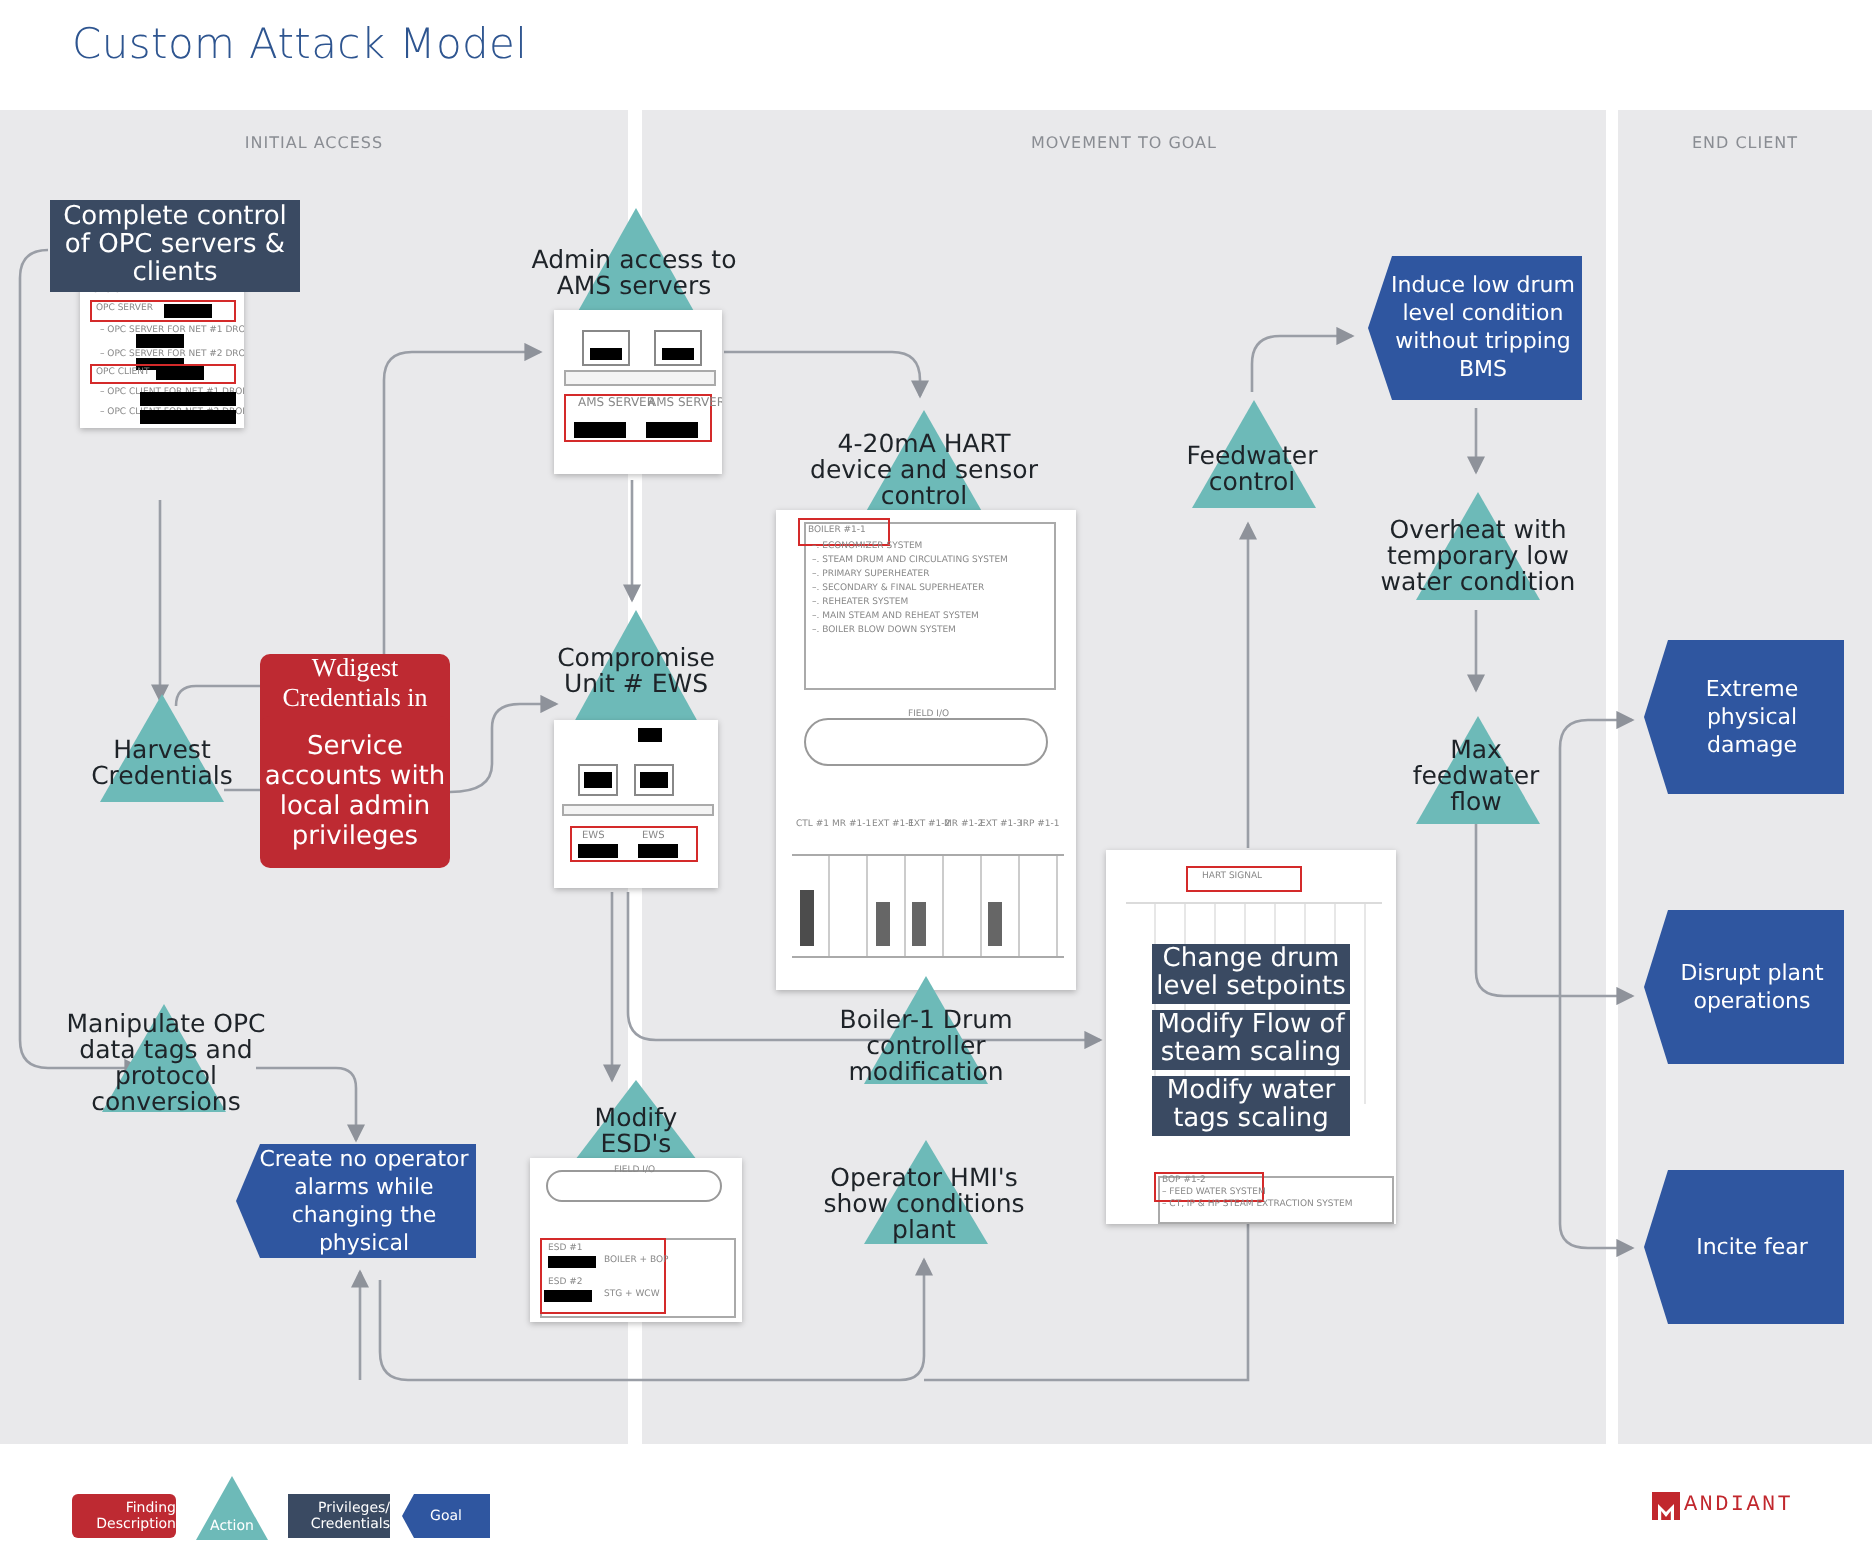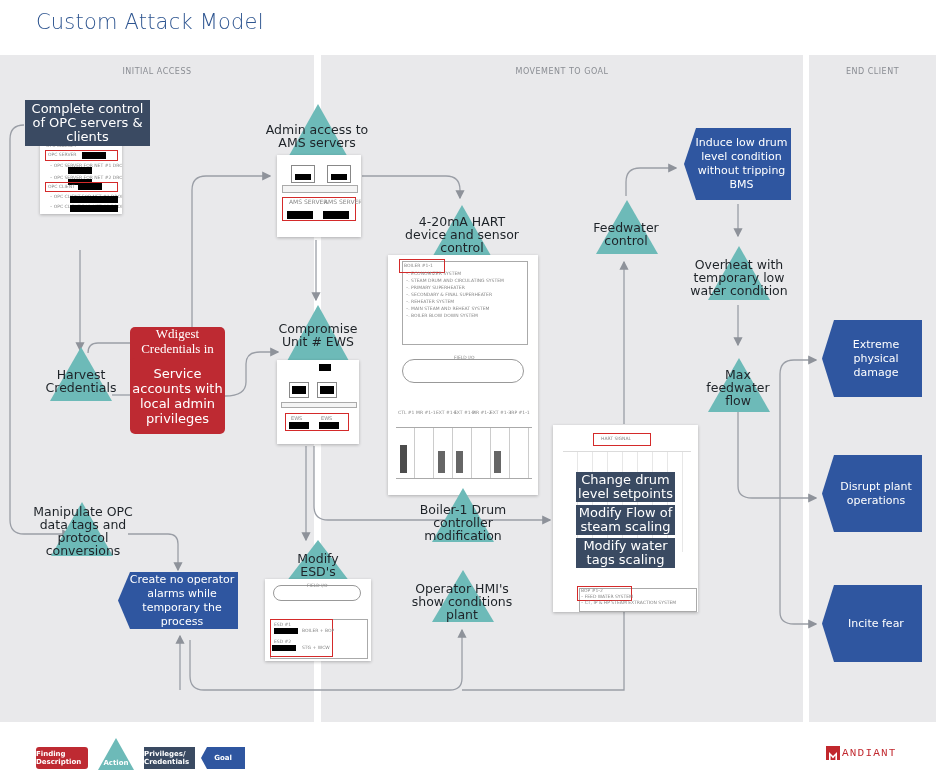--- a/index.html
+++ b/index.html
@@ -10,21 +10,21 @@
   svg.wires { position:absolute; left:0; top:0; width:936px; height:780px; pointer-events:none; }
   .tri { position:absolute; width:0; height:0; border-left-style:solid; border-right-style:solid; border-bottom-style:solid; border-left-color:transparent; border-right-color:transparent; border-bottom-color:#6dbab8; }
   .tlabel { position:absolute; text-align:center; font-family:"DejaVu Sans", sans-serif; color:#1e2328; font-size:12.5px; line-height:13px; }
   .red { position:absolute; background:#be2a32; color:#fff; border-radius:5px; text-align:center; font-family:"DejaVu Sans", sans-serif; font-size:13px; line-height:15px; display:flex; align-items:center; justify-content:center; }
   .navy { position:absolute; background:#3a4a62; color:#fff; text-align:center; font-family:"DejaVu Sans", sans-serif; font-size:13px; line-height:14px; display:flex; align-items:center; justify-content:center; }
   .goal { position:absolute; background:#2f56a0; color:#fff; text-align:center; font-family:"DejaVu Sans", sans-serif; font-size:11px; line-height:14px; display:flex; align-items:center; justify-content:center; clip-path:polygon(12px 0, 100% 0, 100% 100%, 12px 100%, 0 50%); padding-left:8px; box-sizing:border-box; }
   .doc { position:absolute; background:#ffffff; box-shadow:0 1px 3px rgba(0,0,0,0.25); overflow:hidden; }
   .redbox { position:absolute; border:1.5px solid #d42a2a; box-sizing:border-box; }
   .blk { position:absolute; background:#000; }
   .tiny { position:absolute; font-size:4.5px; color:#888; font-family:"DejaVu Sans", sans-serif; white-space:nowrap; line-height:6px; }
-  .legend { position:absolute; font-family:"DejaVu Sans", sans-serif; font-weight:bold; font-size:7px; color:#fff; text-align:left; line-height:8px; display:flex; align-items:center; justify-content:center; }
+  .legend { position:absolute; font-family:"DejaVu Sans", sans-serif; font-weight:normal; font-size:7px; color:#fff; text-align:right; line-height:8px; display:flex; align-items:center; justify-content:center; }
   .logo { position:absolute; left:826px; top:746px; display:flex; align-items:center; gap:2px; }
   .logo-mark { width:14px; height:14px; background:#c1272d; position:relative; }
   .logo-mark::after { content:""; position:absolute; left:3px; top:4px; width:8px; height:10px; background:#fff; clip-path:polygon(0 100%,0 20%,50% 60%,100% 20%,100% 100%,80% 100%,80% 55%,50% 85%,20% 55%,20% 100%); }
   .logo-text { font-family:Liberation Mono, monospace; color:#c1272d; font-size:11px; letter-spacing:1.2px; }
   .rack { position:absolute; border:1px solid #aaa; background:#f4f4f4; }
   .mon { position:absolute; border:1px solid #888; background:#fff; }
 </style>
 </head>
 <body>
 
@@ -111,21 +111,21 @@
 
 <div class="tri" style="left:50px;top:347px;border-left-width:31px;border-right-width:31px;border-bottom-width:54px;"></div>
 <div class="tlabel" style="left:38px;top:368px;width:86px;">Harvest Credentials</div>
 
 <div class="red" style="left:130px;top:327px;width:95px;height:43px;font-family:Liberation Serif, serif;">Wdigest Credentials in Memory</div>
 <div class="red" style="left:130px;top:358px;width:95px;height:76px;">Service accounts with local admin privileges</div>
 
 <div class="tri" style="left:51px;top:502px;border-left-width:31px;border-right-width:31px;border-bottom-width:54px;"></div>
 <div class="tlabel" style="left:30px;top:505px;width:106px;">Manipulate OPC data tags and protocol conversions</div>
 
-<div class="goal" style="left:118px;top:572px;width:120px;height:57px;">Create no operator alarms while temporary the process</div>
+<div class="goal" style="left:118px;top:572px;width:120px;height:57px;">Create no operator alarms while changing the physical</div>
 
 <div class="tri" style="left:286px;top:104px;border-left-width:32px;border-right-width:32px;border-bottom-width:57px;"></div>
 <div class="doc" style="left:277px;top:155px;width:84px;height:82px;">
   <div class="mon" style="left:14px;top:10px;width:22px;height:16px;">
       <div class="blk" style="left:3px;top:8px;width:16px;height:6px;"></div>
     </div>
   <div class="mon" style="left:50px;top:10px;width:22px;height:16px;">
       <div class="blk" style="left:3px;top:8px;width:16px;height:6px;"></div>
     </div>
   <div class="rack" style="left:5px;top:30px;width:74px;height:6px;"></div>

